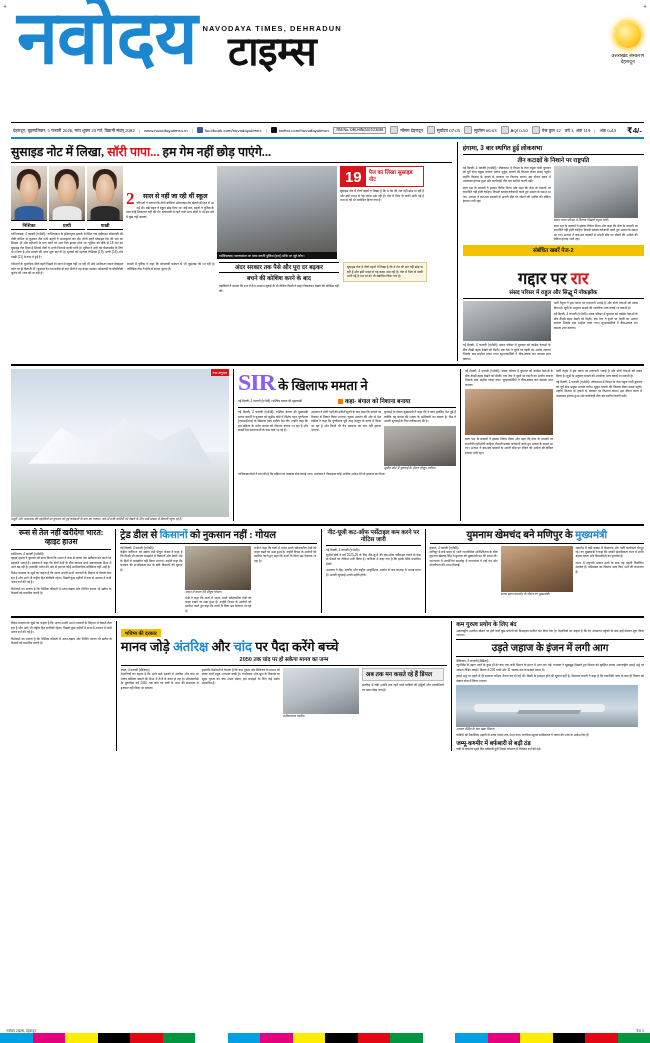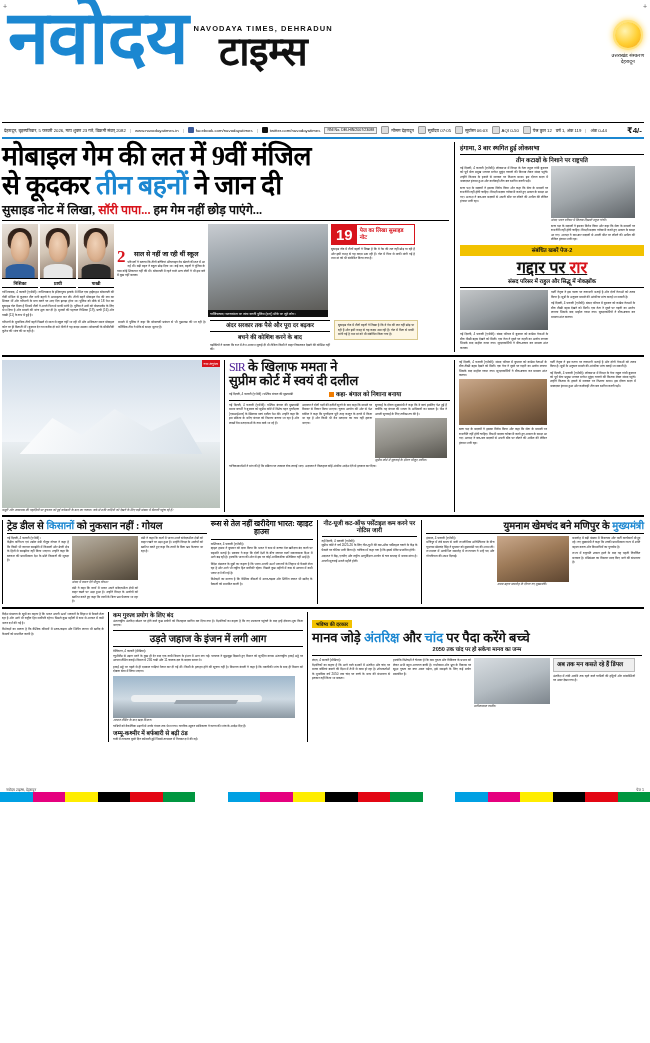--- a/index.html
+++ b/index.html
@@ -2,21 +2,21 @@
 <html lang="hi"><head>
 <meta charset="utf-8">
 <title>Navodaya Times - Front Page</title>
 <style>
   html,body{margin:0;padding:0;background:#ffffff;}
   body{
     width:650px;height:1043px;overflow:hidden;position:relative;
     font-family:"Liberation Sans","DejaVu Sans",sans-serif;
     color:#111;
   }
-  .page{width:650px;height:802px;position:relative;box-sizing:border-box;padding:4px 6px 0 2px;}
+  .page{width:650px;height:1043px;position:relative;box-sizing:border-box;padding:4px 6px 0 11px;}
 
   
   .row{display:flex;}
   .rule{border-top:1px solid #000;}
   .rule2{border-top:2px solid #000;}
   .blurb{
     font-size:3.1px;line-height:1.45;text-align:justify;color:#222;
     word-break:break-word;hyphens:auto;
   }
   .capt{font-size:3.2px;color:#333;font-style:italic;}
@@ -150,21 +150,21 @@
   .greybox{background:#efefef;border:1px solid #bbb;padding:2px 3px;}
 
   
   .sh-xl{font-size:16.5px;font-weight:bold;line-height:1.12;font-family:"Liberation Serif","DejaVu Serif",serif;}
   .sh-l{font-size:13px;font-weight:bold;line-height:1.12;font-family:"Liberation Serif","DejaVu Serif",serif;}
   .sh-m{font-size:10px;font-weight:bold;line-height:1.14;font-family:"Liberation Serif","DejaVu Serif",serif;}
   .sh-s{font-size:7.6px;font-weight:bold;line-height:1.15;font-family:"Liberation Serif","DejaVu Serif",serif;}
   .sh-xs{font-size:6px;font-weight:bold;line-height:1.18;}
   .blue{color:#1b87d1;}
   .red{color:#d8141c;}
-  .sir-logo{color:#4c1d95;font-weight:normal;font-size:12px;letter-spacing:-1px;}
+  .sir-logo{color:#8b5cf6;font-weight:bold;font-size:24px;letter-spacing:-1px;}
   .kicker{
     display:inline-block;background:#d8141c;color:#fff;font-size:5px;font-weight:bold;
     padding:1px 4px;
   }
   .kicker.y{background:#f2c200;color:#111;}
   .bullet-sq{display:inline-block;width:5px;height:5px;background:#f07c00;margin-right:2px;vertical-align:middle;}
   .ribbon{
     background:#f2c200;font-size:5.6px;font-weight:bold;text-align:center;padding:1.5px 2px;color:#111;
   }
   .sub-center{text-align:center;font-size:5.6px;font-weight:bold;}
@@ -240,26 +240,20 @@
     </span>
     <span>वर्ष 1, अंक 119</span>
     <span class="sep">|</span>
     <span>अंक 0-44</span>
     <span class="price">₹4/-</span>
   </div>
 
   <div class="leadwrap">
 
     <div class="lead-left">
-      <div class="lead-h">
-        <div>मोबाइल गेम की लत में 9वीं मंजिल</div>
-        <div>
-          <span>से कूदकर </span><span class="hl">तीन बहनों</span><span> ने जान दी</span>
-        </div>
-      </div>
       <div class="lead-sub">
         <span>सुसाइड नोट में लिखा, </span><span class="rd">सॉरी पापा...</span><span> हम गेम नहीं छोड़ पाएंगे...</span>
       </div>
 
       <div class="rule" style="margin-top:3px;"></div>
 
       <div class="row" style="margin-top:3px;gap:3px;">
 
         <div style="width:112px;">
           <div class="row" style="gap:2px;">
@@ -339,21 +333,21 @@
         </div>
         <div style="width:84px;">
           <div class="ph rahul" style="width:84px;height:52px;"></div>
           <div class="capt">संसद भवन परिसर में किताब दिखाते राहुल गांधी।</div>
           <div class="blurb" style="margin-top:2px;">सत्ता पक्ष के सदस्यों ने इसका विरोध किया और कहा कि सेना के मामलों पर राजनीति नहीं होनी चाहिए। विपक्षी सदस्य नारेबाजी करते हुए आसन के समक्ष आ गए। अध्यक्ष ने बार-बार सदस्यों से अपनी सीट पर लौटने की अपील की लेकिन हंगामा जारी रहा।</div>
         </div>
       </div>
 
       <div class="ribbon" style="margin-top:3px;">संबंधित खबरें पेज-2</div>
 
-      <div class="sh-xl" style="text-align:center;margin-top:3px;text-decoration:underline;">
+      <div class="sh-xl" style="text-align:center;margin-top:14px;">
         <span>गद्दार पर </span><span class="red">रार</span>
       </div>
       <div class="sub-center">संसद परिसर में राहुल और सिद्धू में नोकझोंक</div>
       <div class="rule" style="margin-top:2px;"></div>
       <div class="row" style="gap:3px;margin-top:2px;">
         <div style="width:88px;">
           <div class="ph small" style="width:88px;height:40px;"></div>
           <div class="blurb" style="margin-top:2px;">नई दिल्ली, 4 फरवरी (एजेंसी)। संसद परिसर में बुधवार को कांग्रेस नेताओं के बीच तीखी बहस देखने को मिली। एक नेता ने दूसरे पर गद्दारी का आरोप लगाया जिसके बाद माहौल गरमा गया। सुरक्षाकर्मियों ने बीच-बचाव कर मामला शांत कराया।</div>
         </div>
         <div style="width:84px;">
@@ -373,21 +367,20 @@
         <div style="position:absolute;left:0;bottom:0;width:100%;height:44%;background:linear-gradient(#e9eef2,#b9c2bb);"></div>
         <div style="position:absolute;left:8%;top:30%;width:84%;height:34%;background:linear-gradient(120deg,#ffffff,#d9e2ea);clip-path:polygon(0 100%,18% 28%,34% 62%,52% 10%,72% 54%,88% 26%,100% 100%);"></div>
         <div class="capbar" style="position:absolute;right:0;top:0;background:#d8141c;">नया अनुभव</div>
       </div>
       <div class="capt">मसूरी और आसपास की पहाड़ियों पर बुधवार को हुई बर्फबारी के बाद का नजारा। बर्फ से ढकी वादियों को देखने के लिए बड़ी संख्या में सैलानी पहुंच रहे हैं।</div>
     </div>
 
     <div style="width:222px;border-left:1px solid #000;padding-left:4px;">
       <div class="sh-l">
         <span class="sir-logo">SIR</span><span> के खिलाफ ममता ने</span>
-        <div>सुप्रीम कोर्ट में स्वयं दी दलील</div>
       </div>
       <div class="row" style="align-items:center;gap:4px;margin-top:2px;">
         <div class="blurb" style="width:96px;">नई दिल्ली, 4 फरवरी (एजेंसी)। पश्चिम बंगाल की मुख्यमंत्री</div>
         <div class="sh-xs">
           <span class="bullet-sq"></span><span>कहा- बंगाल को निशाना बनाया</span>
         </div>
       </div>
       <div class="rule" style="margin-top:2px;"></div>
       <div class="row" style="gap:3px;margin-top:2px;">
         <div style="width:70px;">
@@ -417,20 +410,29 @@
           <div class="blurb" style="margin-top:2px;">नई दिल्ली, 4 फरवरी (एजेंसी)। लोकसभा में विपक्ष के नेता राहुल गांधी बुधवार को पूर्व सेना प्रमुख जनरल मनोज मुकुंद नरवणे की किताब लेकर संसद पहुंचे। उन्होंने किताब के हवाले से सरकार पर निशाना साधा। इस दौरान सदन में जबरदस्त हंगामा हुआ और कार्यवाही तीन बार स्थगित करनी पड़ी।</div>
         </div>
       </div>
     </div>
   </div>
 
   <div class="rule2" style="margin-top:3px;"></div>
 
   <div class="row" style="margin-top:3px;gap:4px;">
 
+    <div style="width:102px;">
+      <div class="sh-s" style="text-align:center;">रूस से तेल नहीं खरीदेगा भारत: व्हाइट हाउस</div>
+      <div class="rule" style="margin:2px 0;"></div>
+      <div class="blurb">वाशिंगटन, 4 फरवरी (एजेंसी)।</div>
+      <div class="blurb">व्हाइट हाउस ने बुधवार को दावा किया कि भारत ने रूस से कच्चा तेल खरीदना बंद करने पर सहमति जताई है। प्रवक्ता ने कहा कि दोनों देशों के बीच व्यापार वार्ता सकारात्मक दिशा में आगे बढ़ रही है। हालांकि भारत की ओर से इस पर कोई आधिकारिक प्रतिक्रिया नहीं आई है।</div>
+      <div class="blurb" style="margin-top:2px;">विदेश मंत्रालय के सूत्रों का कहना है कि भारत अपनी ऊर्जा जरूरतों के लिहाज से फैसले लेता रहा है और आगे भी राष्ट्रीय हित सर्वोपरि रहेगा। पिछले कुछ महीनों में रूस से आयात में कमी जरूर दर्ज की गई है।</div>
+      <div class="blurb" style="margin-top:2px;">विशेषज्ञों का मानना है कि वैश्विक कीमतों में उतार-चढ़ाव और शिपिंग लागत भी खरीद के फैसलों को प्रभावित करती है।</div>
+    </div>
+
     <div style="width:200px;border-left:1px solid #000;padding-left:4px;">
       <div class="sh-m">
         <span>ट्रेड डील से </span><span class="blue">किसानों</span><span> को नुकसान नहीं : गोयल</span>
       </div>
       <div class="rule" style="margin:2px 0;"></div>
       <div class="row" style="gap:3px;">
         <div style="width:62px;">
           <div class="blurb">नई दिल्ली, 4 फरवरी (एजेंसी)।</div>
           <div class="blurb">केंद्रीय वाणिज्य एवं उद्योग मंत्री पीयूष गोयल ने कहा है कि किसी भी व्यापार समझौते में किसानों और डेयरी क्षेत्र के हितों से समझौता नहीं किया जाएगा। उन्होंने कहा कि सरकार की प्राथमिकता देश के छोटे किसानों की सुरक्षा है।</div>
         </div>
@@ -438,39 +440,30 @@
           <div class="ph man" style="width:66px;height:44px;"></div>
           <div class="capt">संसद में बयान देते पीयूष गोयल।</div>
           <div class="blurb" style="margin-top:2px;">मंत्री ने कहा कि वार्ता में भारत अपने संवेदनशील क्षेत्रों को बाहर रखने पर अड़ा हुआ है। उन्होंने विपक्ष के आरोपों को खारिज करते हुए कहा कि तथ्यों के बिना भ्रम फैलाया जा रहा है।</div>
         </div>
         <div style="width:62px;">
           <div class="blurb">मंत्री ने कहा कि वार्ता में भारत अपने संवेदनशील क्षेत्रों को बाहर रखने पर अड़ा हुआ है। उन्होंने विपक्ष के आरोपों को खारिज करते हुए कहा कि तथ्यों के बिना भ्रम फैलाया जा रहा है।</div>
         </div>
       </div>
     </div>
 
-    <div style="width:102px;">
-      <div class="sh-s" style="text-align:center;">रूस से तेल नहीं खरीदेगा भारत: व्हाइट हाउस</div>
-      <div class="rule" style="margin:2px 0;"></div>
-      <div class="blurb">वाशिंगटन, 4 फरवरी (एजेंसी)।</div>
-      <div class="blurb">व्हाइट हाउस ने बुधवार को दावा किया कि भारत ने रूस से कच्चा तेल खरीदना बंद करने पर सहमति जताई है। प्रवक्ता ने कहा कि दोनों देशों के बीच व्यापार वार्ता सकारात्मक दिशा में आगे बढ़ रही है। हालांकि भारत की ओर से इस पर कोई आधिकारिक प्रतिक्रिया नहीं आई है।</div>
-      <div class="blurb" style="margin-top:2px;">विदेश मंत्रालय के सूत्रों का कहना है कि भारत अपनी ऊर्जा जरूरतों के लिहाज से फैसले लेता रहा है और आगे भी राष्ट्रीय हित सर्वोपरि रहेगा। पिछले कुछ महीनों में रूस से आयात में कमी जरूर दर्ज की गई है।</div>
-      <div class="blurb" style="margin-top:2px;">विशेषज्ञों का मानना है कि वैश्विक कीमतों में उतार-चढ़ाव और शिपिंग लागत भी खरीद के फैसलों को प्रभावित करती है।</div>
-    </div>
-
     <div style="width:96px;border-left:1px solid #000;padding-left:4px;">
       <div class="sh-xs" style="text-align:center;">नीट-यूजी कट-ऑफ पर्सेंटाइल कम करने पर नोटिस जारी</div>
       <div class="rule" style="margin:2px 0;"></div>
       <div class="blurb">नई दिल्ली, 4 फरवरी (एजेंसी)।</div>
       <div class="blurb">सुप्रीम कोर्ट ने वर्ष 2025-26 के लिए नीट-यूजी की कट-ऑफ पर्सेंटाइल घटाने के केंद्र के फैसले पर नोटिस जारी किया है। याचिका में कहा गया है कि इससे मेरिट प्रभावित होगी।</div>
       <div class="blurb" style="margin-top:2px;">अदालत ने केंद्र, एनटीए और राष्ट्रीय आयुर्विज्ञान आयोग से चार सप्ताह में जवाब मांगा है। अगली सुनवाई अगले महीने होगी।</div>
     </div>
 
     <div style="width:218px;border-left:1px solid #000;padding-left:4px;">
-      <div class="sh-m" style="text-align:right;">
+      <div class="sh-m" style="text-align:center;">
         <span>युमनाम खेमचंद बने मणिपुर के </span><span class="blue">मुख्यमंत्री</span>
       </div>
       <div class="rule" style="margin:2px 0;"></div>
       <div class="row" style="gap:3px;">
         <div style="width:68px;">
           <div class="blurb">इंफाल, 4 फरवरी (एजेंसी)।</div>
           <div class="blurb">मणिपुर में लंबे समय से जारी राजनीतिक अनिश्चितता के बीच युमनाम खेमचंद सिंह ने बुधवार को मुख्यमंत्री पद की शपथ ली। राजभवन में आयोजित समारोह में राज्यपाल ने उन्हें पद और गोपनीयता की शपथ दिलाई।</div>
         </div>
         <div style="width:72px;">
           <div class="ph sofa" style="width:72px;height:46px;"></div>
@@ -484,65 +477,65 @@
     </div>
   </div>
 
   <div class="rule2" style="margin-top:3px;"></div>
 
   <div class="row" style="margin-top:3px;gap:4px;">
 
     <div style="width:102px;">
       <div class="blurb">विदेश मंत्रालय के सूत्रों का कहना है कि भारत अपनी ऊर्जा जरूरतों के लिहाज से फैसले लेता रहा है और आगे भी राष्ट्रीय हित सर्वोपरि रहेगा। पिछले कुछ महीनों में रूस से आयात में कमी जरूर दर्ज की गई है।</div>
       <div class="blurb" style="margin-top:2px;">विशेषज्ञों का मानना है कि वैश्विक कीमतों में उतार-चढ़ाव और शिपिंग लागत भी खरीद के फैसलों को प्रभावित करती है।</div>
+    </div>
+
+    <div style="width:330px;border-left:1px solid #000;padding-left:4px;">
+      <div class="kicker y">भविष्य की दरकार</div>
+      <div class="sh-l" style="margin-top:1px;">
+        <span>मानव जोड़े </span><span class="blue">अंतरिक्ष</span><span> और </span><span class="blue">चांद</span><span> पर पैदा करेंगे बच्चे</span>
+      </div>
+      <div class="sub-center">2050 तक चांद पर हो सकेगा मानव का जन्म</div>
+      <div class="rule" style="margin:2px 0;"></div>
+      <div class="row" style="gap:3px;">
+        <div style="width:78px;">
+          <div class="blurb">लंदन, 4 फरवरी (मीडिया)।</div>
+          <div class="blurb">वैज्ञानिकों का कहना है कि आने वाले दशकों में अंतरिक्ष और चांद पर मानव बस्तियां बसाने की दिशा में तेजी से काम हो रहा है। शोधकर्ताओं के मुताबिक वर्ष 2050 तक चांद पर बच्चे के जन्म की संभावना से इनकार नहीं किया जा सकता।</div>
+        </div>
+        <div style="width:78px;">
+          <div class="blurb">हालांकि विशेषज्ञों ने चेताया है कि कम गुरुत्व और विकिरण के प्रभाव को लेकर अभी बहुत अध्ययन बाकी है। गर्भावस्था और भ्रूण के विकास पर सूक्ष्म गुरुत्व का क्या असर पड़ेगा, इसे समझने के लिए कई प्रयोग प्रस्तावित हैं।</div>
+        </div>
+        <div style="width:76px;">
+          <div class="ph baby" style="width:76px;height:46px;"></div>
+          <div class="capt">प्रतीकात्मक तस्वीर।</div>
+        </div>
+        <div style="width:82px;">
+          <div class="greybox sh-xs">अब तक मन कसते रहे हैं डिंपल</div>
+          <div class="blurb" style="margin-top:2px;">अंतरिक्ष में लंबी अवधि तक रहने वाले यात्रियों की हड्डियों और मांसपेशियों पर असर देखा गया है।</div>
+        </div>
+      </div>
     </div>
 
     <div style="width:190px;border-left:1px solid #000;padding-left:4px;">
       <div class="sh-xs">कम गुरुत्व प्रयोग के लिए बंद</div>
       <div class="blurb">अंतरराष्ट्रीय अंतरिक्ष स्टेशन पर होने वाले कुछ प्रयोगों को फिलहाल स्थगित कर दिया गया है। वैज्ञानिकों का कहना है कि नए उपकरण पहुंचने के बाद इन्हें दोबारा शुरू किया जाएगा।</div>
       <div class="rule" style="margin:2px 0;"></div>
       <div class="sh-m" style="text-align:center;">उड़ते जहाज के इंजन में लगी आग</div>
       <div class="rule" style="margin:2px 0;"></div>
       <div class="blurb">वेलिंगटन, 4 फरवरी (मीडिया)।</div>
       <div class="blurb">न्यूजीलैंड से उड़ान भरने के कुछ ही देर बाद एक यात्री विमान के इंजन में आग लग गई। पायलट ने सूझबूझ दिखाते हुए विमान को सुरक्षित वापस अंतरराष्ट्रीय हवाई अड्डे पर आपात लैंडिंग कराई। विमान में 236 यात्री और 11 चालक दल के सदस्य सवार थे।</div>
       <div class="blurb" style="margin-top:2px;">हवाई अड्डे पर पहले से ही दमकल गाड़ियां तैनात कर दी गई थीं। किसी के हताहत होने की सूचना नहीं है। विमानन कंपनी ने कहा है कि तकनीकी जांच के बाद ही विमान को दोबारा सेवा में लिया जाएगा।</div>
       <div class="ph plane" style="width:182px;height:42px;margin-top:2px;position:relative;">
         <div style="position:absolute;left:10%;top:45%;width:72%;height:18%;border-radius:10px;background:#eceff1;"></div>
         <div style="position:absolute;left:34%;top:58%;width:34%;height:10%;background:#9aa4ad;transform:skewX(-30deg);"></div>
       </div>
       <div class="capt">आपात लैंडिंग के बाद खड़ा विमान।</div>
       <div class="blurb" style="margin-top:2px;">यात्रियों को वैकल्पिक उड़ानों से उनके गंतव्य तक भेजा गया। नागरिक उड्डयन प्राधिकरण ने घटना की जांच के आदेश दिए हैं।</div>
       <div class="sh-xs" style="margin-top:2px;">जम्मू-कश्मीर में बर्फबारी से बढ़ी ठंड</div>
       <div class="blurb">घाटी में लगातार दूसरे दिन बर्फबारी हुई जिससे तापमान में गिरावट दर्ज की गई।</div>
-    </div>
-
-    <div style="width:330px;border-left:1px solid #000;padding-left:4px;">
-      <div class="kicker y">भविष्य की दरकार</div>
-      <div class="sh-l" style="margin-top:1px;">
-        <span>मानव जोड़े </span><span class="blue">अंतरिक्ष</span><span> और </span><span class="blue">चांद</span><span> पर पैदा करेंगे बच्चे</span>
-      </div>
-      <div class="sub-center">2050 तक चांद पर हो सकेगा मानव का जन्म</div>
-      <div class="rule" style="margin:2px 0;"></div>
-      <div class="row" style="gap:3px;">
-        <div style="width:78px;">
-          <div class="blurb">लंदन, 4 फरवरी (मीडिया)।</div>
-          <div class="blurb">वैज्ञानिकों का कहना है कि आने वाले दशकों में अंतरिक्ष और चांद पर मानव बस्तियां बसाने की दिशा में तेजी से काम हो रहा है। शोधकर्ताओं के मुताबिक वर्ष 2050 तक चांद पर बच्चे के जन्म की संभावना से इनकार नहीं किया जा सकता।</div>
-        </div>
-        <div style="width:78px;">
-          <div class="blurb">हालांकि विशेषज्ञों ने चेताया है कि कम गुरुत्व और विकिरण के प्रभाव को लेकर अभी बहुत अध्ययन बाकी है। गर्भावस्था और भ्रूण के विकास पर सूक्ष्म गुरुत्व का क्या असर पड़ेगा, इसे समझने के लिए कई प्रयोग प्रस्तावित हैं।</div>
-        </div>
-        <div style="width:76px;">
-          <div class="ph baby" style="width:76px;height:46px;"></div>
-          <div class="capt">प्रतीकात्मक तस्वीर।</div>
-        </div>
-        <div style="width:82px;">
-          <div class="greybox sh-xs">अब तक मन कसते रहे हैं डिंपल</div>
-          <div class="blurb" style="margin-top:2px;">अंतरिक्ष में लंबी अवधि तक रहने वाले यात्रियों की हड्डियों और मांसपेशियों पर असर देखा गया है।</div>
-        </div>
-      </div>
     </div>
   </div>
 
   <div class="pagefoot">
     <span>नवोदय टाइम्स, देहरादून</span>
     <span>पेज 1</span>
   </div>
 
   <div class="colorbar">
     <span style="background:#00a0e3"></span>

